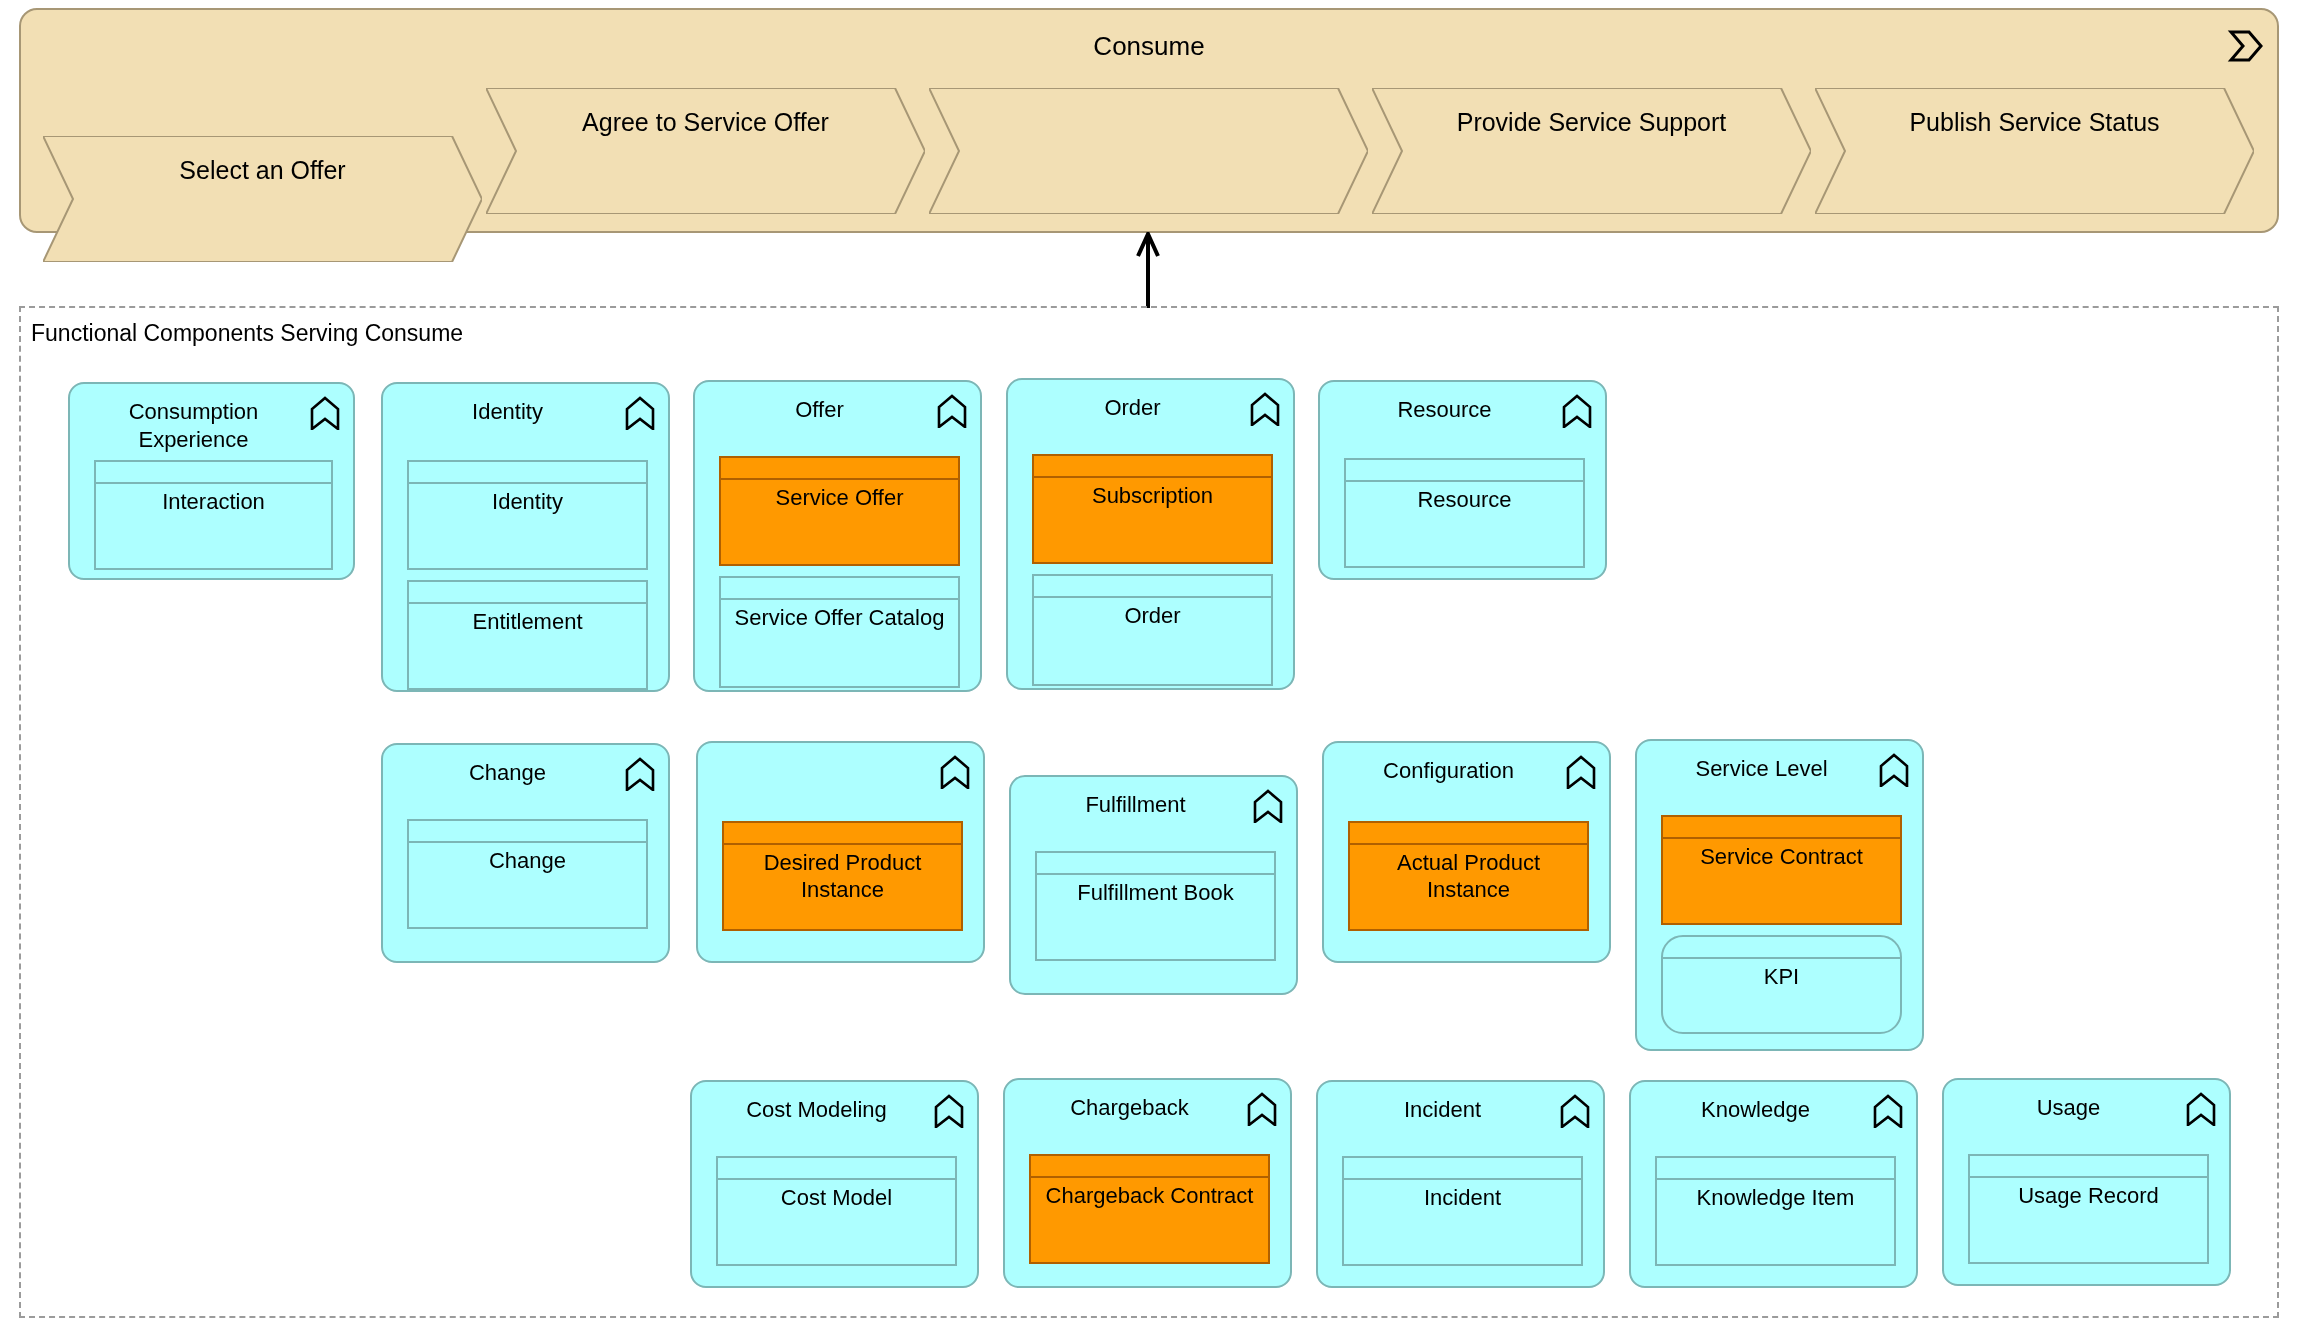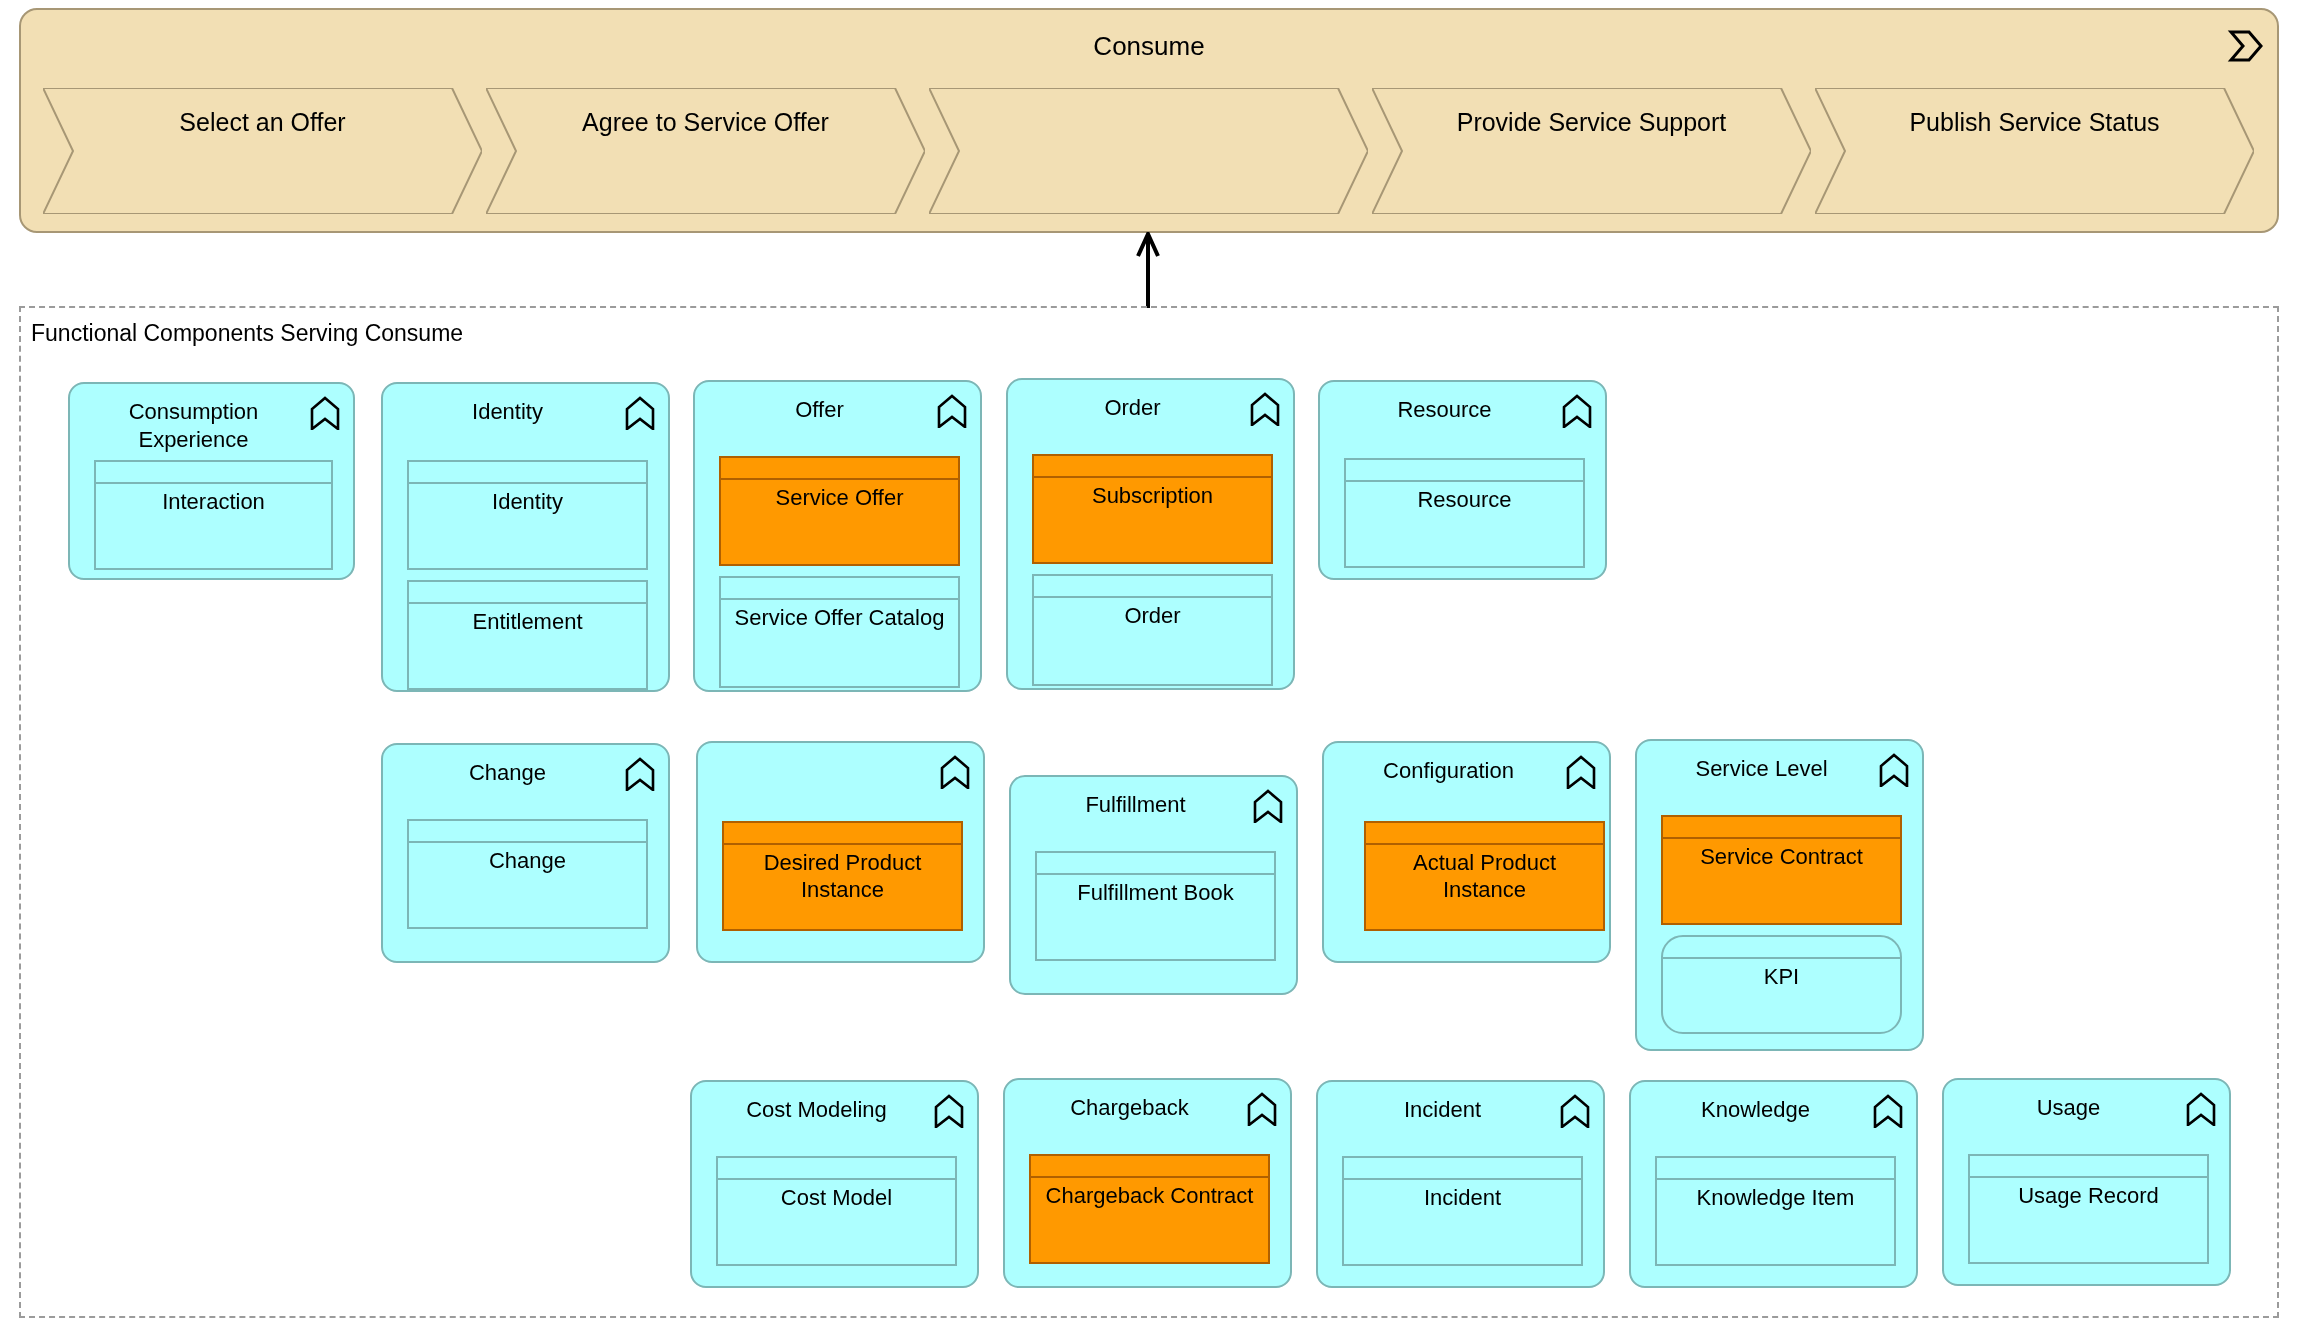--- a/index.html
+++ b/index.html
@@ -151,21 +151,21 @@
 <body>
 
 <div class="banner">
   <div class="banner-title">Consume</div>
   <div class="banner-icon">
     <svg viewBox="0 0 44 44" width="44" height="44">
       <path d="M8 8 L26 8 L38 22 L26 36 L8 36 L20 22 Z" fill="none" stroke="#000000" stroke-width="3" stroke-linejoin="miter"></path>
     </svg>
   </div>
   <div class="chev-row">
-      <div class="chev" style="left: 0px; width: 439px;">
+      <div class="chev" style="left: 0px; width: 439px; margin-top: 48px;">
         <svg viewBox="0 0 439 126" width="439" height="126">
           <path d="M0,0 L409,0 L439,63 L409,126 L0,126 L30,63 Z" fill="#F2DFB4" stroke="#A79775" stroke-width="2"></path>
         </svg>
         <div class="chev-label">Select an Offer</div>
       </div>
       <div class="chev" style="left: 443px; width: 439px;">
         <svg viewBox="0 0 439 126" width="439" height="126">
           <path d="M0,0 L409,0 L439,63 L409,126 L0,126 L30,63 Z" fill="#F2DFB4" stroke="#A79775" stroke-width="2"></path>
         </svg>
         <div class="chev-label">Agree to Service Offer</div>
@@ -291,21 +291,21 @@
       <div class="obj" style="left: 24px; top: 74px; width: 241px; height: 110px;">
         <div class="obj-bar"></div>
         <div class="obj-label">Fulfillment Book</div>
       </div>
     </div>
     <div class="card" style="left: 1322px; top: 741px; width: 289px; height: 222px;">
       <div class="card-title">Configuration</div>
       <div class="card-icon"><svg viewBox="0 0 32 34" width="32" height="34">
           <path d="M3 33 L3 13 L16 2 L29 13 L29 33 L16 23 Z" fill="none" stroke="#000000" stroke-width="2.6" stroke-linejoin="miter"></path>
         </svg></div>
-      <div class="obj orange" style="left: 24px; top: 78px; width: 241px; height: 110px; margin-left: 16px;">
+      <div class="obj orange" style="left: 24px; top: 78px; width: 241px; height: 110px;">
         <div class="obj-bar"></div>
         <div class="obj-label">Actual Product Instance</div>
       </div>
     </div>
     <div class="card" style="left: 1635px; top: 739px; width: 289px; height: 312px;">
       <div class="card-title">Service Level</div>
       <div class="card-icon"><svg viewBox="0 0 32 34" width="32" height="34">
           <path d="M3 33 L3 13 L16 2 L29 13 L29 33 L16 23 Z" fill="none" stroke="#000000" stroke-width="2.6" stroke-linejoin="miter"></path>
         </svg></div>
       <div class="obj orange" style="left: 24px; top: 74px; width: 241px; height: 110px;">

